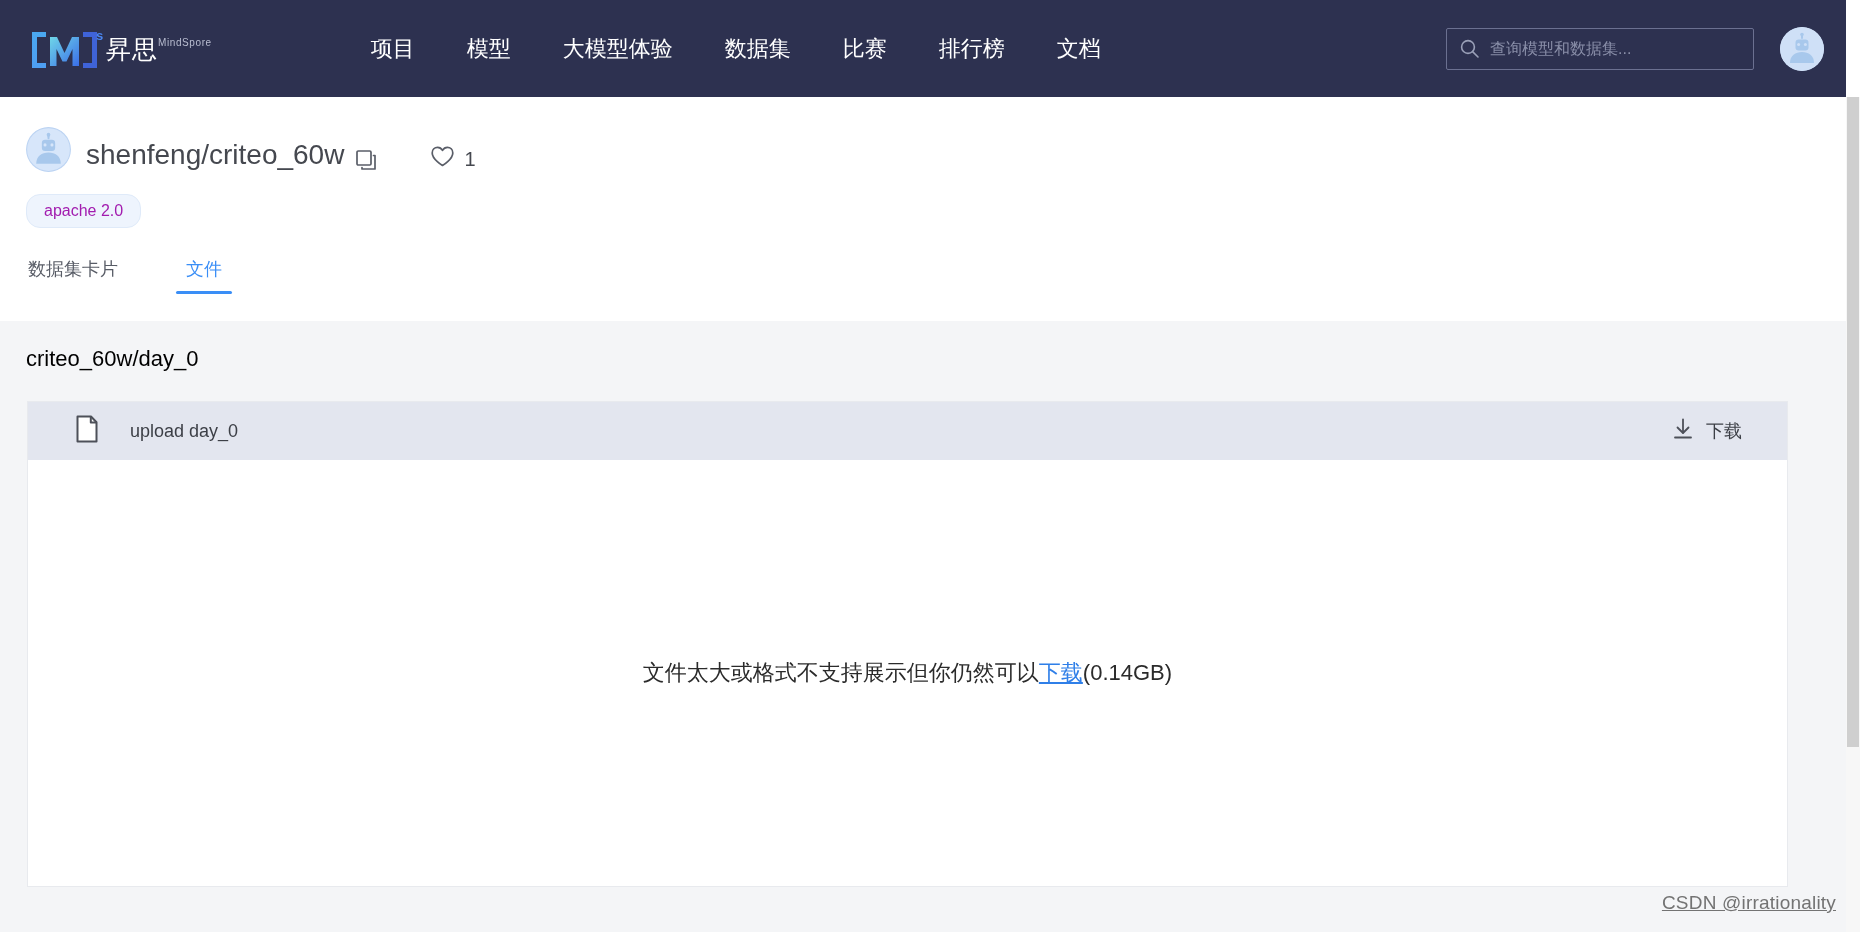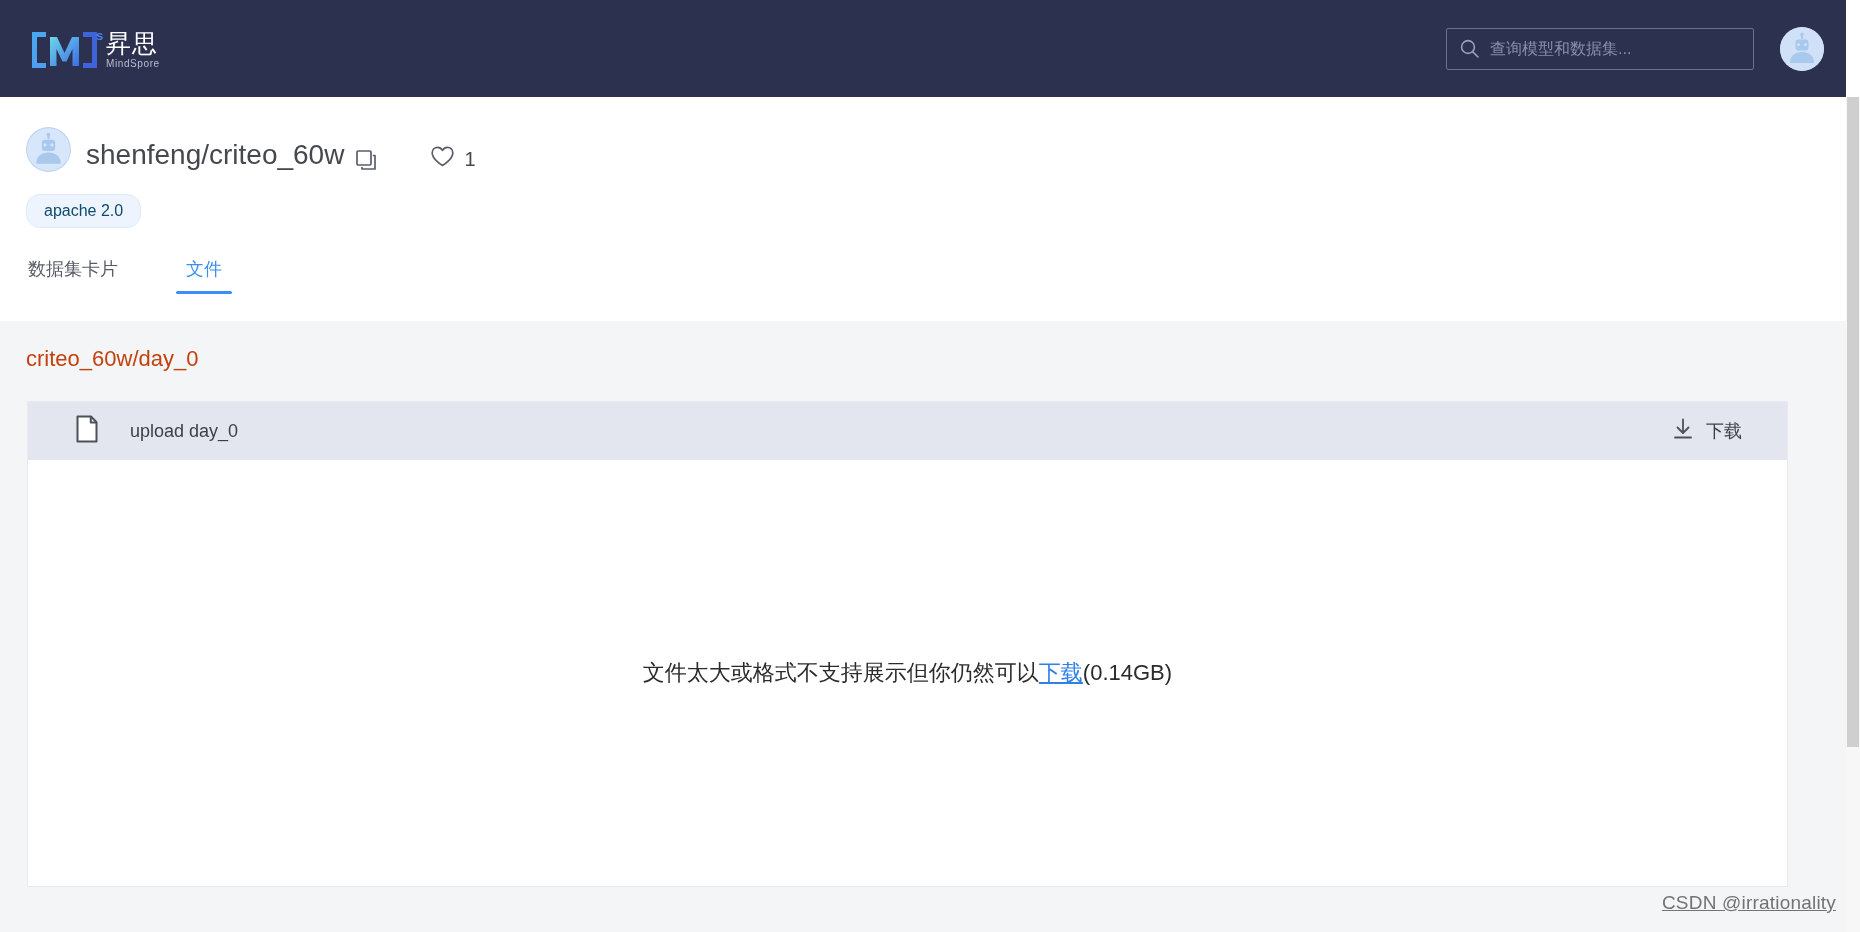--- a/index.html
+++ b/index.html
@@ -39,21 +39,21 @@
   }
   .logo-mark {
     display: flex;
     align-items: flex-start;
     position: relative;
     height: 46px;
   }
   .logo-svg { display: block; }
   .logo-text-block {
     display: flex;
-    flex-direction: column;
+    flex-direction: row;
     justify-content: center;
     margin-left: 2px;
     padding-top: 2px;
   }
   .logo-cn {
     color: #ffffff;
     font-size: 25px;
     line-height: 27px;
     letter-spacing: 1px;
     font-weight: 500;
@@ -171,21 +171,21 @@
     line-height: 22px;
   }
 
   .license-badge {
     display: inline-block;
     margin-left: 26px;
     margin-top: 22px;
     background: #eef4fd;
     border: 1px solid #dfeaf9;
     border-radius: 14px;
-    color: #0c4a6e;
+    color: #a21caf;
     font-size: 16px;
     line-height: 18px;
     padding: 7px 17px;
     cursor: pointer;
   }
 
   .tabs {
     display: flex;
     align-items: flex-end;
     margin-left: 26px;
@@ -220,21 +220,21 @@
     width: 1846px;
     height: 611px;
     background: #f4f5f7;
   }
 
   .breadcrumb {
     margin-left: 26px;
     padding-top: 24px;
     font-size: 22px;
     line-height: 28px;
-    color: #c2410c;
+    color: #000000;
   }
 
   .file-card {
     position: absolute;
     top: 80px;
     left: 27px;
     width: 1761px;
     background: #ffffff;
     border: 1px solid #e8eaee;
   }
@@ -349,20 +349,29 @@
 
           <text x="70" y="14" font-family="Liberation Sans, sans-serif" font-size="13" font-weight="bold" fill="#4a86f0">s</text>
         </svg>
       </div>
       <div class="logo-text-block">
         <span class="logo-cn">昇思</span>
         <span class="logo-en">MindSpore</span>
       </div>
     </div>
 
+    <div class="nav-items">
+      <div class="nav-item">项目</div>
+      <div class="nav-item">模型</div>
+      <div class="nav-item">大模型体验</div>
+      <div class="nav-item">数据集</div>
+      <div class="nav-item">比赛</div>
+      <div class="nav-item">排行榜</div>
+      <div class="nav-item">文档</div>
+    </div>
 
     <div class="nav-right">
       <div class="search-box">
         <span class="icon">
           <svg width="21" height="21" viewBox="0 0 21 21" fill="none" xmlns="http://www.w3.org/2000/svg">
             <circle cx="9" cy="9" r="6.4" stroke="#9aa0b8" stroke-width="1.6"></circle>
             <line x1="13.6" y1="13.6" x2="19" y2="19" stroke="#9aa0b8" stroke-width="1.6" stroke-linecap="round"></line>
           </svg>
         </span>
         <input class="search-input" type="text" placeholder="查询模型和数据集..." style="">

